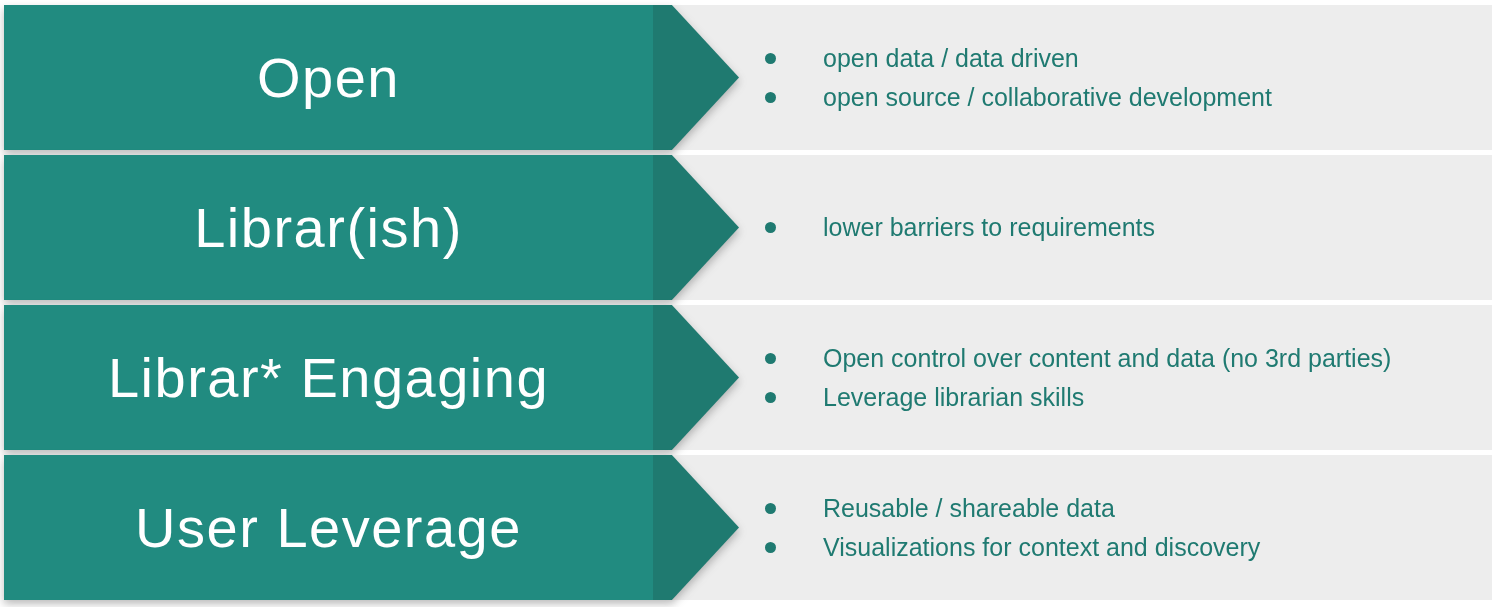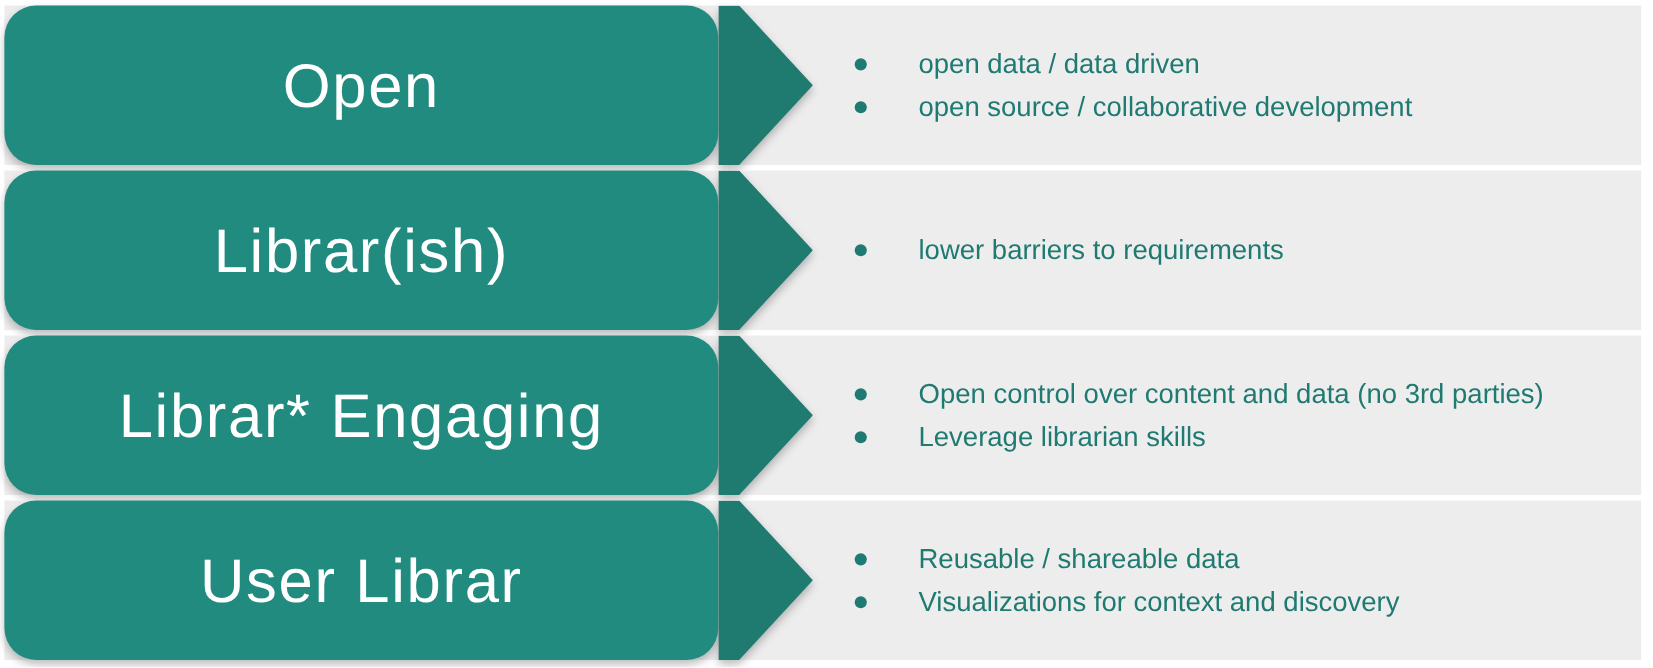--- a/index.html
+++ b/index.html
@@ -37,21 +37,20 @@
   .banner-rect {
     position: absolute;
     left: 0;
     top: 0;
     width: 649px;
     height: 100%;
     background: var(--banner-color, #218b80);
     display: flex;
     align-items: center;
     justify-content: center;
-    border-radius: 29px;
   }
   .banner-head {
     position: absolute;
     left: 649px;
     top: 0;
     width: 86px;
     height: 100%;
     background: var(--banner-arrow-color, #1f7a70);
     clip-path: polygon(0 0, 22% 0, 100% 50%, 22% 100%, 0 100%);
   }
@@ -61,21 +60,21 @@
     font-weight: 300;
     letter-spacing: 1.5px;
     white-space: nowrap;
   }
   .bullets {
     position: absolute;
     left: 761px;
     top: 0;
     bottom: 0;
     right: 0;
-    margin: 12px;
+    margin: 0;
     padding: 0;
     list-style: none;
     display: flex;
     flex-direction: column;
     justify-content: center;
     text-align: right;
   }
   .bullet {
     display: flex;
     align-items: center;
@@ -149,21 +148,21 @@
       <li class="bullet">
         <span class="dot"></span>
         <span class="bullet-text">Leverage librarian skills</span>
       </li>
     </ul>
   </div>
 
   <div class="row">
     <div class="banner">
       <div class="banner-rect">
-        <span class="banner-title">User Librar</span>
+        <span class="banner-title">User Leverage</span>
       </div>
       <div class="banner-head"></div>
     </div>
     <ul class="bullets">
       <li class="bullet">
         <span class="dot"></span>
         <span class="bullet-text">Reusable / shareable data</span>
       </li>
       <li class="bullet">
         <span class="dot"></span>

